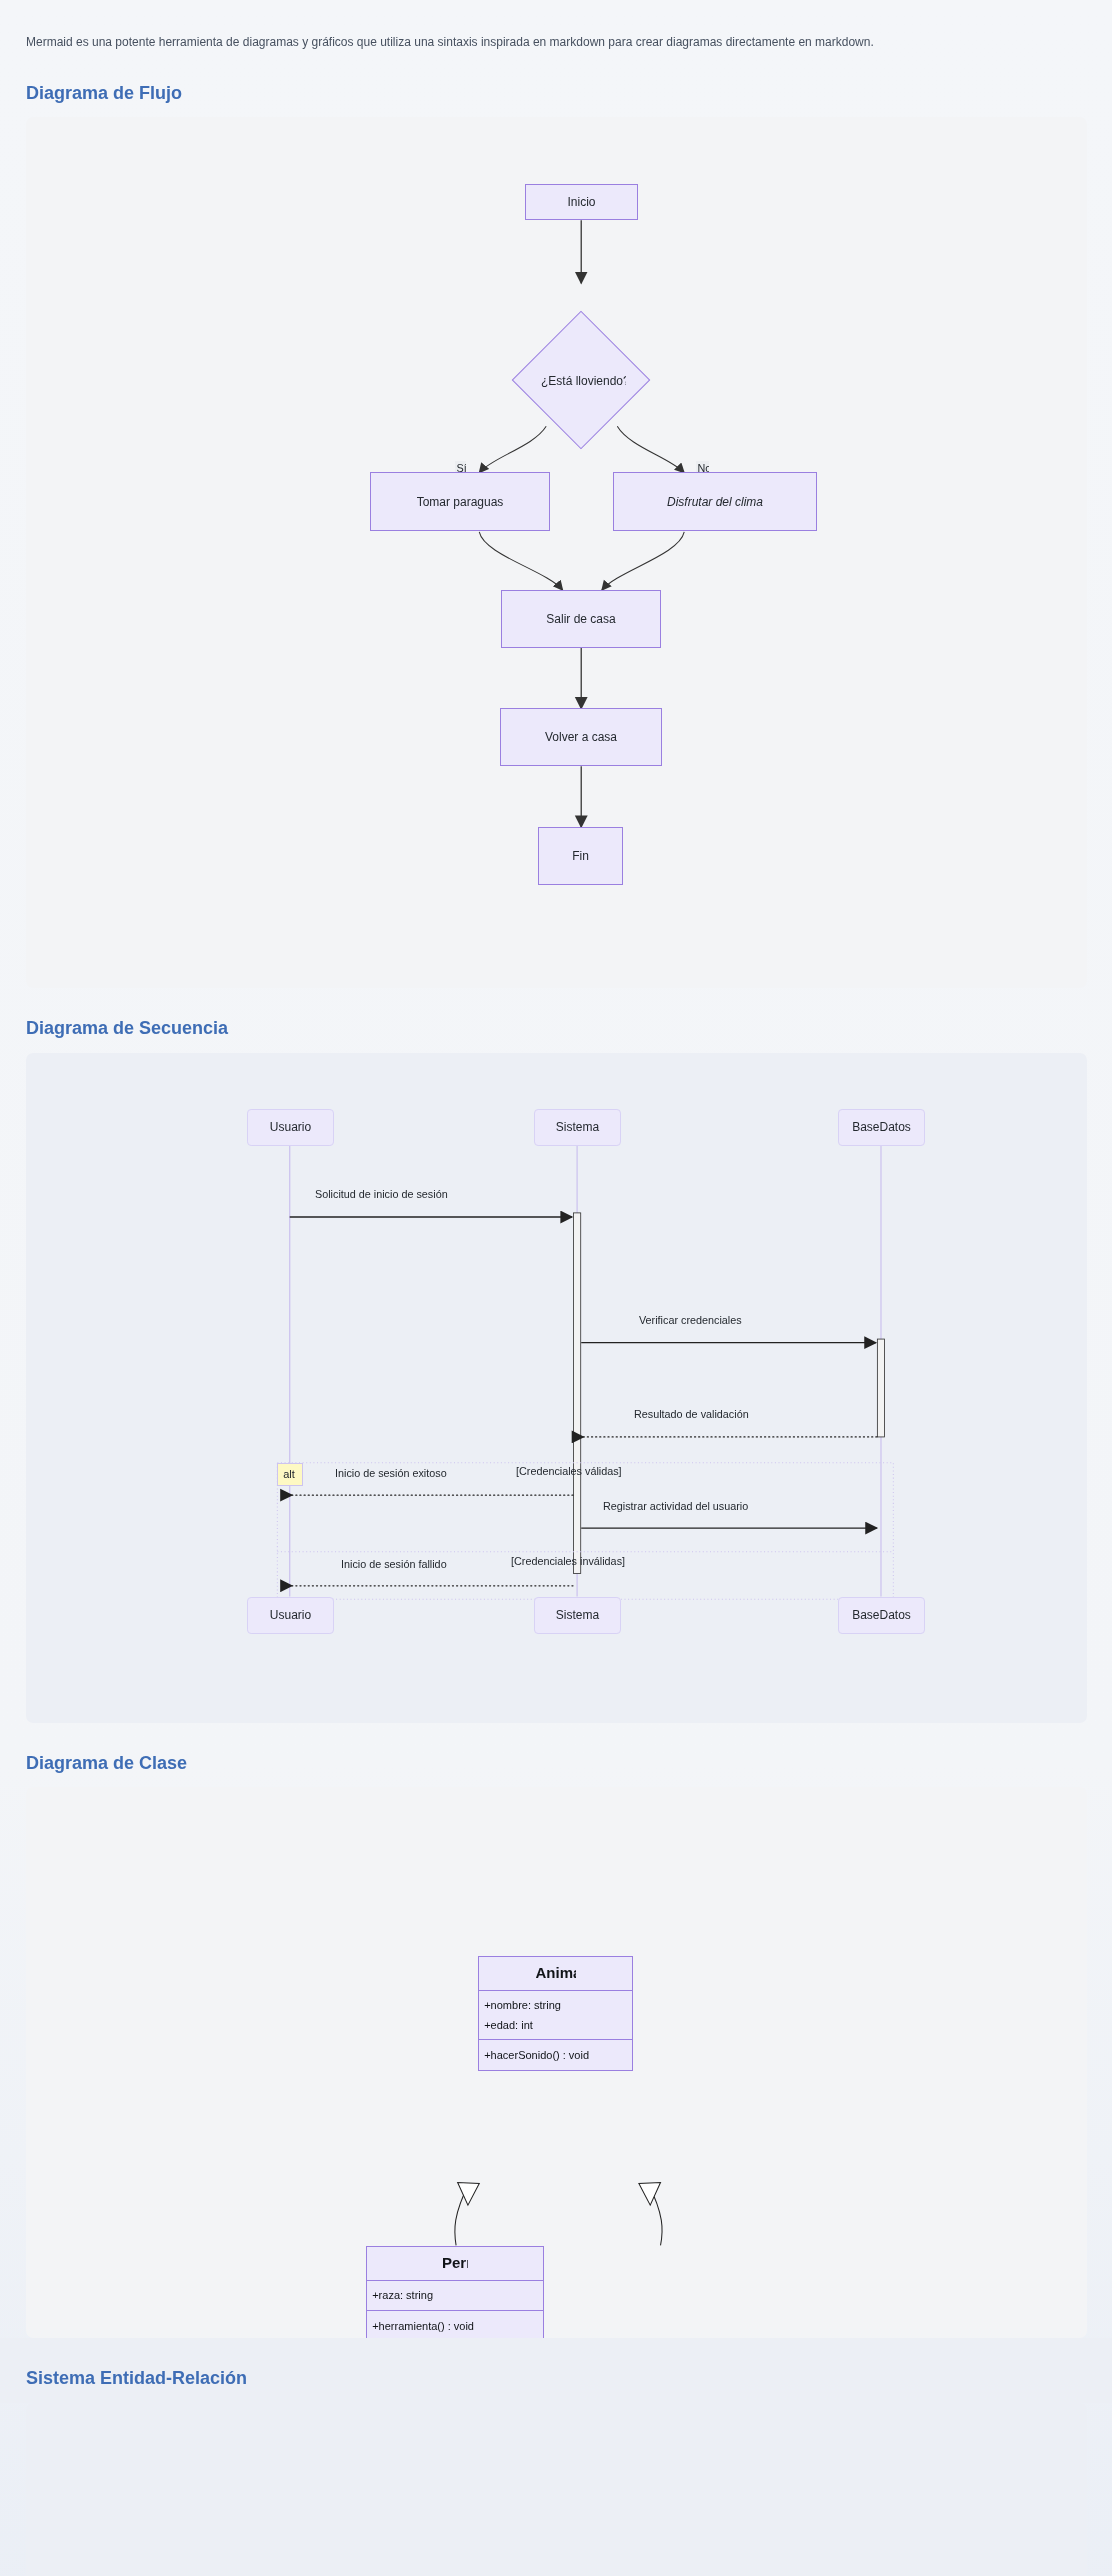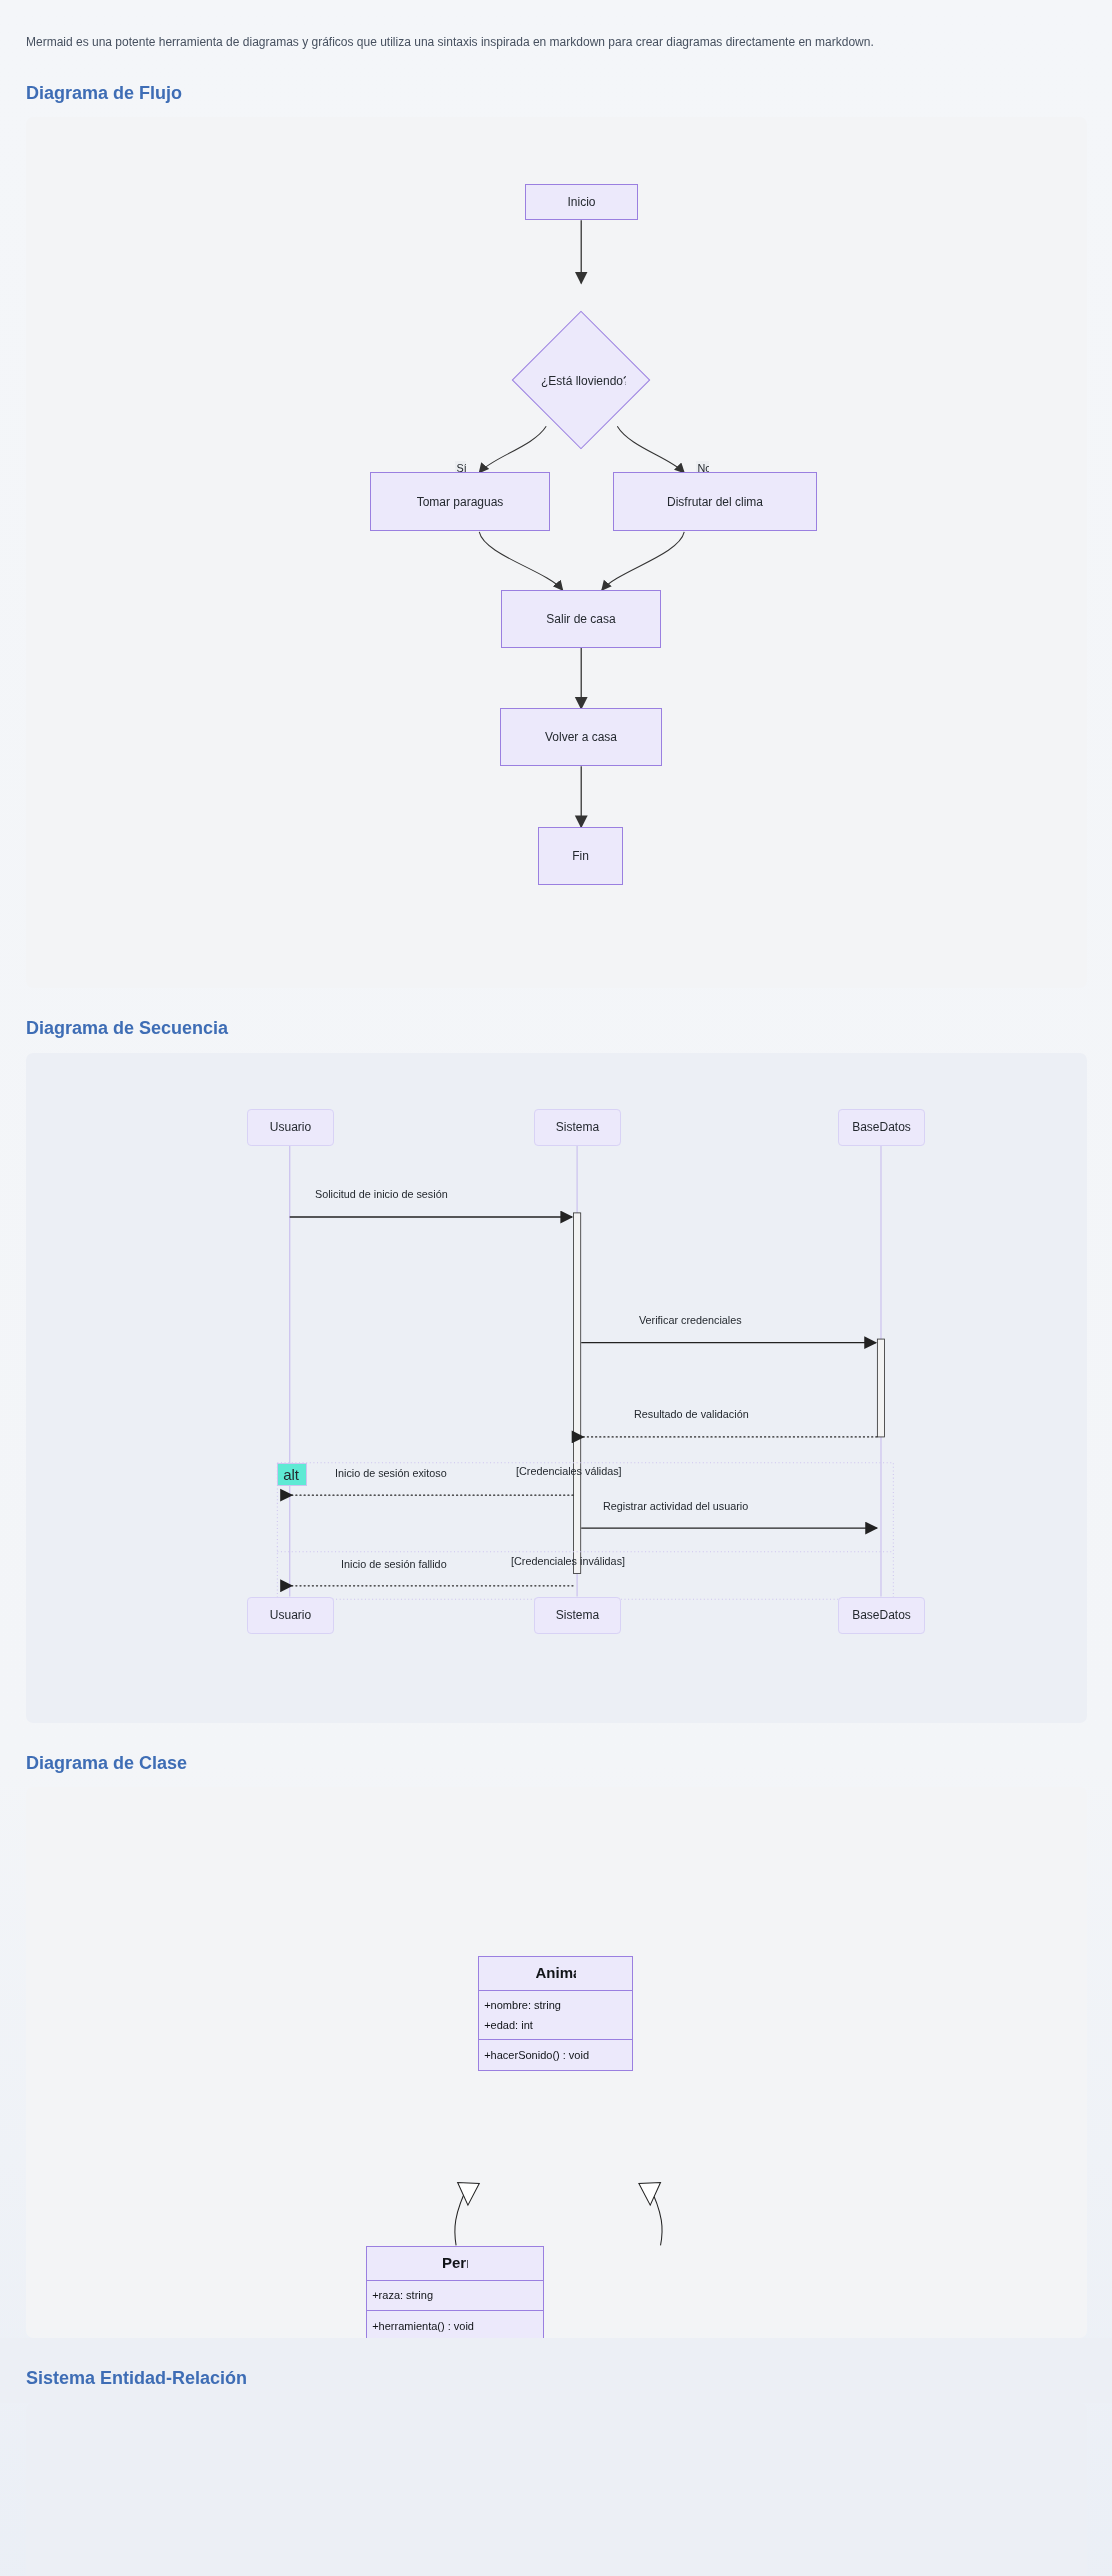--- a/index.html
+++ b/index.html
@@ -98,23 +98,23 @@
     display:flex; align-items:center; justify-content:center;
   }
   .seq-msg {
     position:absolute;
     font-size:10.8px;
     color:#24292f;
     white-space:nowrap;
   }
   .seq-alt-tag {
     position:absolute;
-    background:#5eead4;
+    background:#fef9c3;
     border:0.5px solid #cdc4ef;
-    font-size:15px;
+    font-size:11px;
     color:#24292f;
     padding:2.1px 7.2px 2.1px 5.2px;
     display:flex; align-items:center;
   }
   .seq-cond {
     position:absolute;
     font-size:10.8px;
     color:#24292f;
     white-space:nowrap;
   }
@@ -174,21 +174,21 @@
     <div class="mdiamond" style="left:506px; top:214px;"></div>
     <div class="mdiamond-label" style="left:515px; top:257px; width:85px;">¿Está lloviendo?</div>
 
     <div class="edge-label" style="left:429px; top:344px; width:11.3px;">Sí</div>
     <div class="edge-label" style="left:670px; top:344px; width:13px;">No</div>
 
     <div class="mnode" style="left:344px; top:355px; width:180px; height:59px;">
       <span class="clip" style="max-width:103px;">Tomar paraguas</span>
     </div>
     <div class="mnode" style="left:587px; top:355px; width:204px; height:59px;">
-      <span class="clip" style="max-width:124px;">Disfrutar del clima</span>
+      <span class="clip" style="max-width:124px;font-style:italic;">Disfrutar del clima</span>
     </div>
 
     <div class="mnode" style="left:475px; top:473px; width:160px; height:58px;">
       <span class="clip" style="max-width:80px;">Salir de casa</span>
     </div>
     <div class="mnode" style="left:474px; top:591px; width:162px; height:58px;">
       <span class="clip" style="max-width:85px;text-align:center;">Volver a casa</span>
     </div>
     <div class="mnode" style="left:512px; top:710px; width:85px; height:58px;">
       <span class="clip" style="max-width:28px;">Fin</span>

